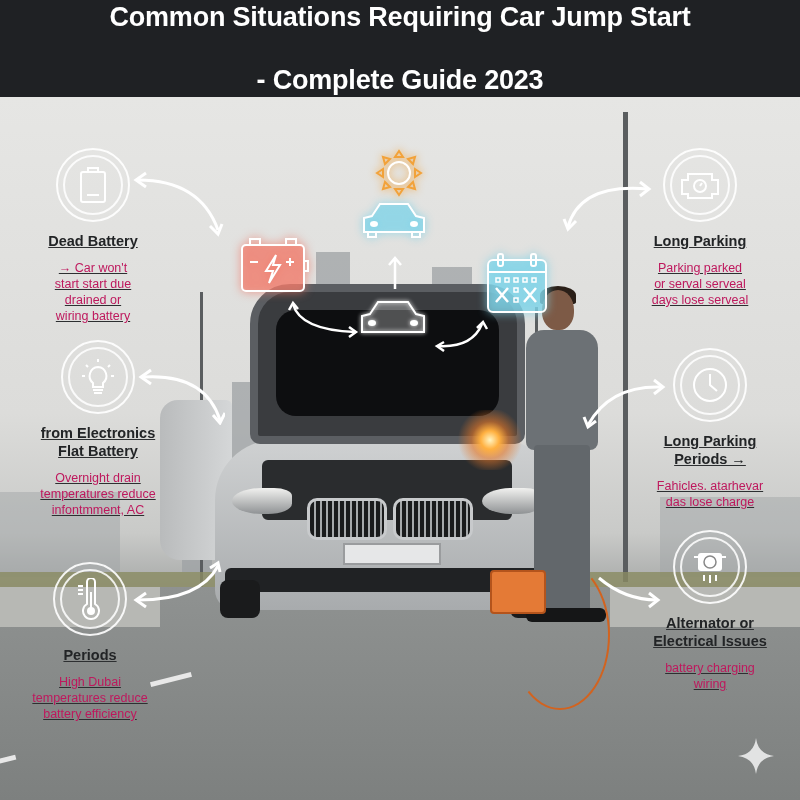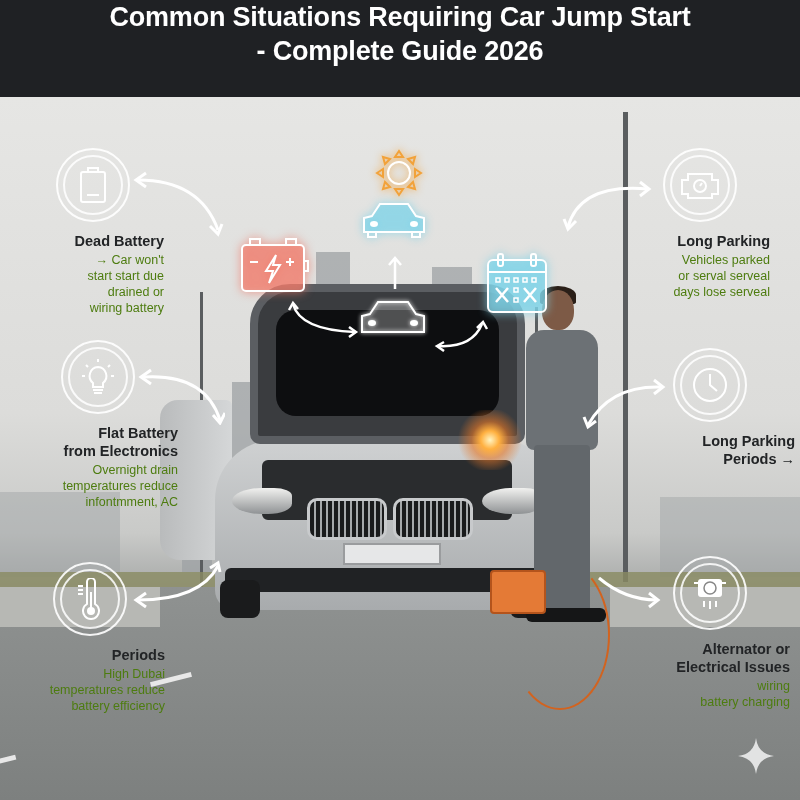--- a/index.html
+++ b/index.html
@@ -2,21 +2,21 @@
 <html><head>
 <meta charset="utf-8">
 <style>
   * { box-sizing: border-box; margin: 0; padding: 0; }
   html, body { width: 800px; height: 800px; overflow: hidden; }
   body { font-family: "Liberation Sans", "DejaVu Sans", sans-serif; position: relative; background: #d9d9d7; }
 
   .header {
     position: absolute; left: 0; top: 0; width: 800px; height: 97px;
     background: #1f2124; color: #fff; text-align: center;
-    display: flex; flex-direction: column; justify-content: flex-start; align-items: center;
+    display: flex; flex-direction: column; justify-content: space-between; align-items: center;
     font-weight: bold; font-size: 27px; line-height: 34px; letter-spacing: -0.2px;
     z-index: 10;
   }
 
   .scene { position: absolute; left: 0; top: 97px; width: 800px; height: 703px; overflow: hidden;
     background: linear-gradient(to bottom, #e6e6e4 0%, #dcdcda 45%, #c9cac8 62%, #a7a9a8 70%, #8e9190 78%, #858887 100%);
   }
   .skyline { position: absolute; background: #9ea2a4; opacity: 0.75; }
   .road { position: absolute; left: 0; top: 490px; width: 800px; height: 213px;
     background: linear-gradient(to bottom, #8f9291, #7d807f); }
@@ -45,35 +45,35 @@
   .man-legs { position: absolute; left: 14px; top: 155px; width: 56px; height: 170px; background: #62676b; border-radius: 4px; }
   .shoes { position: absolute; left: 6px; top: 318px; width: 80px; height: 14px; background: #151617; border-radius: 6px; }
   .booster { position: absolute; left: 490px; top: 570px; width: 56px; height: 44px; background: #e47a36; border: 2px solid #b4541c; border-radius: 4px; }
   .sparks { position: absolute; left: 455px; top: 410px; width: 70px; height: 60px;
     background: radial-gradient(circle, #fff4c2 0%, #ffb040 20%, rgba(230,120,40,0.6) 40%, rgba(230,120,40,0) 70%); }
   .cable { position: absolute; border: 2px solid #d2631f; border-radius: 50%; }
 
   .hub-icon { position: absolute; display: flex; align-items: center; justify-content: center; }
   .hub-icon svg { overflow: visible; }
 
-  .item { position: absolute; text-align: right; color: #2d2f31; }
+  .item { position: absolute; text-align: center; color: #2d2f31; text-decoration: underline; }
   .item .ring { position: relative; margin: 0 auto; width: 74px; height: 74px; border: 2px solid rgba(255,255,255,0.9); border-radius: 50%; display: flex; align-items: center; justify-content: center; }
   .item .ring::before { content: ""; position: absolute; inset: 5px; border: 2px solid rgba(255,255,255,0.85); border-radius: 50%; }
   .item .title { font-weight: bold; font-size: 14.5px; line-height: 18px; color: #222426; margin-top: 10px; }
-  .item .desc { font-size: 12.5px; line-height: 16px; color: #4d7c0f; margin-top: 2px; }
+  .item .desc { font-size: 12.5px; line-height: 16px; color: #be185d; margin-top: 10px; }
 
   .arrow { position: absolute; }
   .sparkle { position: absolute; left: 738px; top: 738px; width: 36px; height: 36px; }
 </style>
 </head>
 <body>
 
 <div class="header">
   <div>Common Situations Requiring Car Jump Start</div>
-  <div>- Complete Guide 2026</div>
+  <div>- Complete Guide 2023</div>
 </div>
 
 <div class="scene">
   <div class="skyline" style="left:316px;top:155px;width:34px;height:300px;"></div>
   <div class="skyline" style="left:432px;top:170px;width:40px;height:280px;"></div>
   <div class="skyline" style="left:232px;top:285px;width:36px;height:180px;"></div>
   <div class="skyline" style="left:182px;top:365px;width:30px;height:110px;"></div>
   <div class="skyline" style="left:0;top:395px;width:120px;height:85px;opacity:0.45;"></div>
   <div class="skyline" style="left:660px;top:400px;width:140px;height:80px;opacity:0.45;"></div>
   <div class="pole" style="left:200px;top:195px;height:300px;"></div>
@@ -236,22 +236,22 @@
 </div>
 
 <div class="item" style="left:18px;top:340px;width:160px;">
   <div class="ring">
     <svg width="40" height="40" viewBox="0 0 40 40">
         <path d="M20 10 a9 9 0 0 1 5 16 v4 h-10 v-4 a9 9 0 0 1 5 -16 z" fill="none" stroke="#fff" stroke-width="2"></path>
         <path d="M15 33 H25 M16 36 H24 M20 2 V5 M8 8 L10 10 M32 8 L30 10 M4 19 H7 M33 19 H36" stroke="#fff" stroke-width="2"></path>
       </svg>
   </div>
   <div class="title">
+    <div>from Electronics</div>
     <div>Flat Battery</div>
-    <div>from Electronics</div>
   </div>
   <div class="desc">
     <div>Overnight drain</div>
     <div>temperatures reduce</div>
     <div>infontmment, AC</div>
   </div>
 </div>
 
 <div class="item" style="left:15px;top:562px;width:150px;">
   <div class="ring">
@@ -274,52 +274,56 @@
 <div class="item" style="left:630px;top:148px;width:140px;">
   <div class="ring">
     <svg width="44" height="34" viewBox="0 0 44 34">
         <path d="M4 12 H10 V6 H34 V12 H40 V26 H34 V30 H10 V26 H4 Z" fill="none" stroke="#fff" stroke-width="2"></path>
         <circle cx="22" cy="18" r="6" fill="none" stroke="#fff" stroke-width="2"></circle>
         <path d="M22 18 L24 15" stroke="#fff" stroke-width="2"></path>
       </svg>
   </div>
   <div class="title">Long Parking</div>
   <div class="desc">
-    <div>Vehicles parked</div>
+    <div>Parking parked</div>
     <div>or serval serveal</div>
     <div>days lose serveal</div>
   </div>
 </div>
 
 <div class="item" style="left:625px;top:348px;width:170px;">
   <div class="ring">
     <svg width="38" height="38" viewBox="0 0 38 38">
         <circle cx="19" cy="19" r="16" fill="none" stroke="#fff" stroke-width="2"></circle>
         <path d="M19 8 V19 L26 25" stroke="#fff" stroke-width="2" fill="none"></path>
       </svg>
   </div>
   <div class="title">
     <div>Long Parking</div>
     <div>Periods →</div>
   </div>
-</div>
-
-<div class="item" style="left:630px;top:556px;width:160px;">
+  <div class="desc">
+    <div>Fahicles. atarhevar</div>
+    <div>das lose charge</div>
+  </div>
+</div>
+
+<div class="item" style="left:630px;top:530px;width:160px;">
   <div class="ring">
     <svg width="40" height="40" viewBox="0 0 40 40">
         <rect x="8" y="6" width="24" height="18" rx="3" fill="#fff"></rect>
         <circle cx="20" cy="15" r="6" fill="none" stroke="#888" stroke-width="1.5"></circle>
         <path d="M4 10 H8 M32 10 H36 M14 28 V34 M20 28 V36 M26 28 V34" stroke="#fff" stroke-width="2"></path>
       </svg>
   </div>
   <div class="title">
     <div>Alternator or</div>
     <div>Electrical Issues</div>
   </div>
   <div class="desc">
+    <div>battery charging</div>
     <div>wiring</div>
-    <div>battery charging</div>
   </div>
 </div>
 
 <svg class="sparkle" viewBox="0 0 36 36">
   <path d="M18 0 Q20 16 36 18 Q20 20 18 36 Q16 20 0 18 Q16 16 18 0 Z" fill="#e2e3e3"></path>
 </svg>
 
 </body></html>

